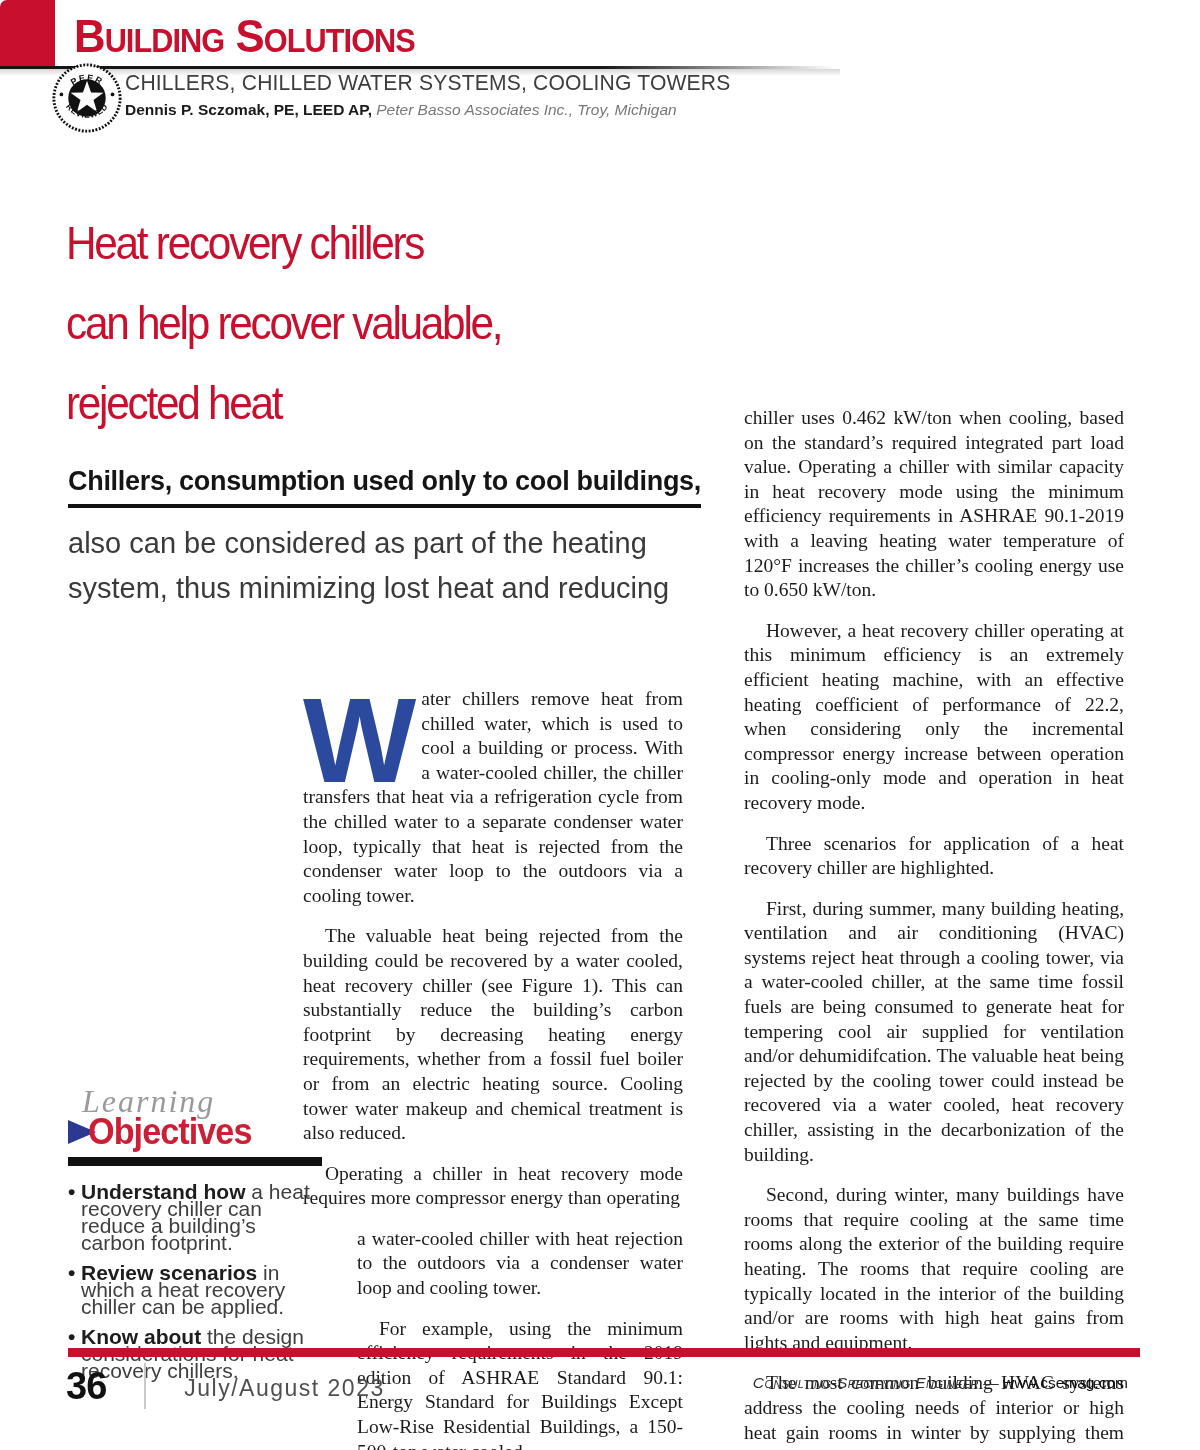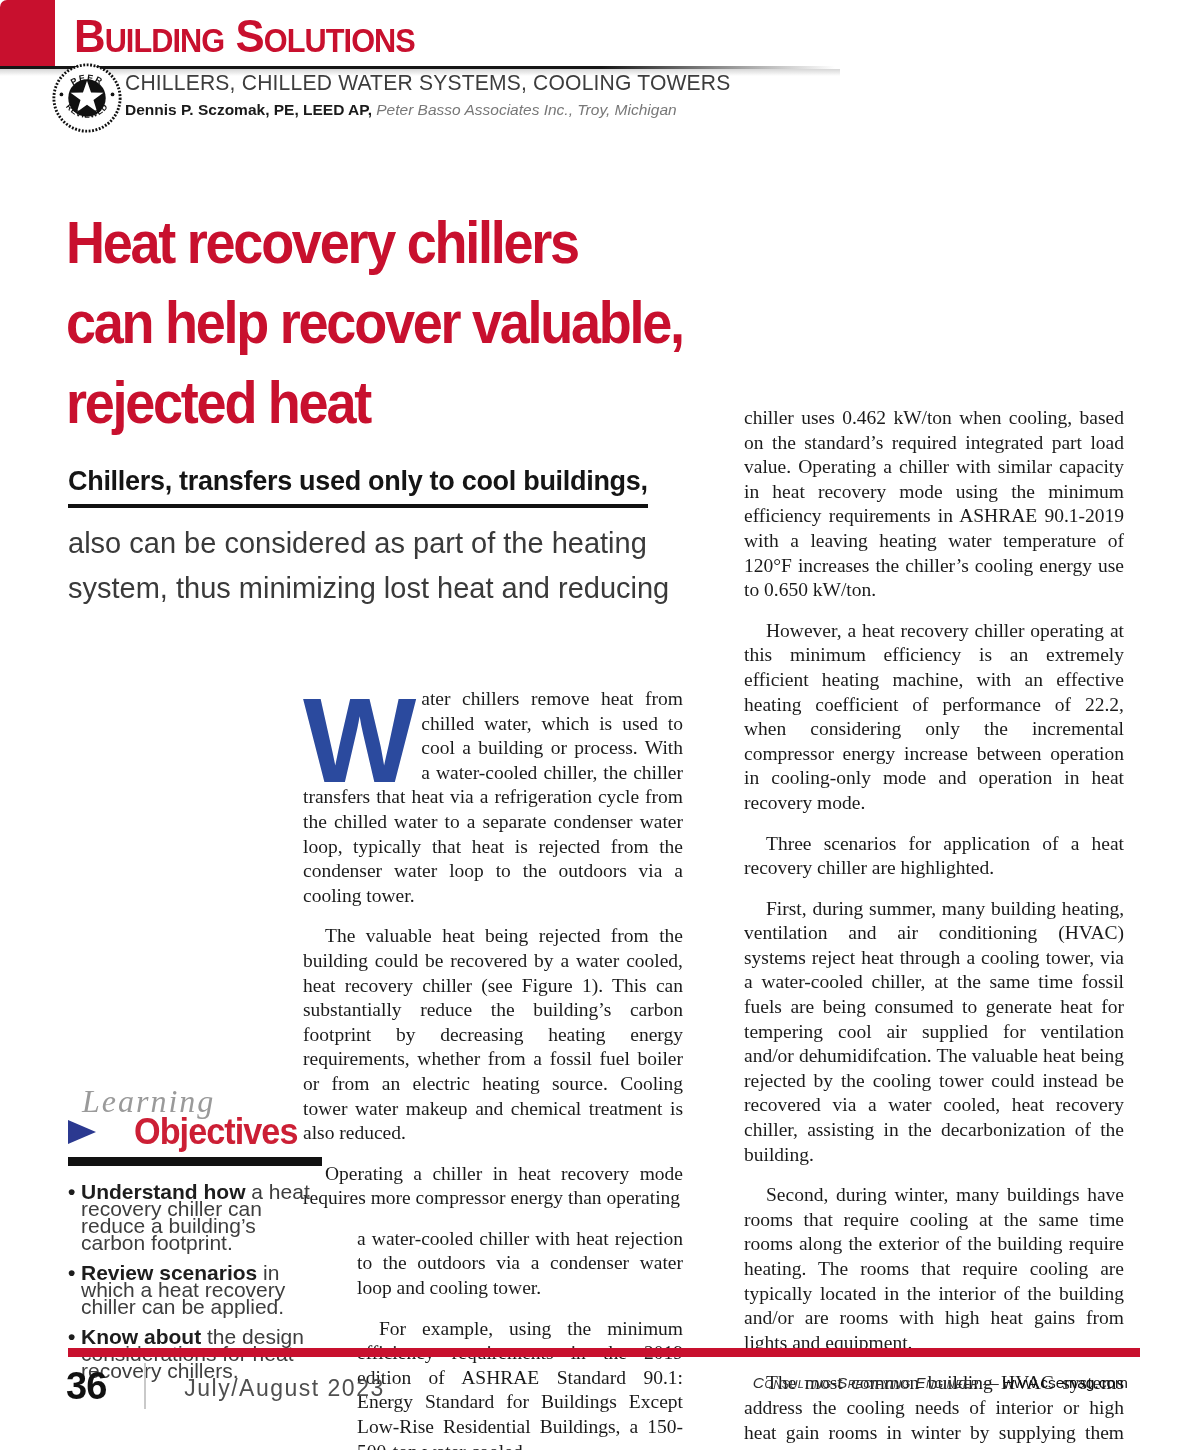--- a/index.html
+++ b/index.html
@@ -15,22 +15,22 @@
   .header-rule-shadow{position:absolute;left:0;top:69px;height:7px;width:840px;
       background:linear-gradient(to bottom,rgba(0,0,0,0.16),rgba(0,0,0,0));}
   .badge{position:absolute;left:51px;top:62px;width:72px;height:72px;}
   .topics{position:absolute;left:125px;top:71px;font-size:21.5px;color:#3d3d3d;font-weight:400;
       letter-spacing:0.2px;transform:scaleX(0.98);transform-origin:left;white-space:nowrap;}
   .byline{position:absolute;left:125px;top:101px;font-size:15.5px;white-space:nowrap;}
   .byline .author{font-weight:700;color:#1a1a1a;}
   .byline .affil{color:#787878;font-style:italic;}
 
   
-  .headline{position:absolute;left:66px;top:203px;color:#c8102e;font-weight:700;
-      font-size:60px;line-height:80px;letter-spacing:-2.5px;}
+  .headline{position:absolute;left:66px;top:203px;color:#c8102e;font-weight:400;
+      font-size:47px;line-height:80px;letter-spacing:-2.5px;}
   .headline .hl-line{display:block;transform:scaleX(0.9);transform-origin:left;white-space:nowrap;}
 
   
   .standfirst{position:absolute;left:68px;top:466px;width:650px;}
   .standfirst-bold{display:inline-block;font-size:27px;font-weight:700;color:#151515;
       border-bottom:4px solid #111;padding-bottom:7px;letter-spacing:-0.3px;white-space:nowrap;}
   .standfirst-light{margin-top:13px;font-size:29px;font-weight:300;color:#3a3a3a;line-height:45px;}
   .standfirst-light div{white-space:nowrap;}
 
   
@@ -41,21 +41,21 @@
   .bodycol p{margin:16px;}
   .bodycol p.indent{text-indent:22px;}
   .dropcap{float:left;font-family:"Liberation Sans",sans-serif;font-weight:700;color:#2b4a9e;
       font-size:120px;line-height:90px;margin:8px 10px 0 0;letter-spacing:-5px;}
   .wrap-block{margin-left:54px;}
 
   
   .objectives{position:absolute;left:68px;top:1083px;width:254px;}
   .obj-learning{font-family:"Liberation Serif",serif;font-style:italic;color:#9a9a9a;
       font-size:32px;letter-spacing:2px;padding-left:14px;}
-  .obj-row{display:flex;align-items:center;margin-top:-9px;gap:46px;}
+  .obj-row{display:flex;align-items:center;margin-top:-9px;}
   .obj-arrow{width:0;height:0;border-top:12px solid transparent;border-bottom:12px solid transparent;
       border-left:28px solid #2b3990;margin-right:-8px;}
   .obj-title{color:#cc1f35;font-weight:800;font-size:36px;letter-spacing:-1px;
       transform:scaleX(0.95);transform-origin:left;}
   .obj-bar{height:9px;background:#111;margin-top:4px;width:254px;}
   .obj-list{margin-top:17px;}
   .obj-item{position:relative;padding-left:13px;font-size:21px;line-height:17px;
       color:#3e3e3e;margin-bottom:13px;width:240px;}
   .obj-item::before{content:"•";position:absolute;left:0;top:0;color:#1d1d1d;font-weight:700;}
   .obj-item .lead{font-weight:700;color:#1d1d1d;}
@@ -106,21 +106,21 @@
     <span class="affil"> Peter Basso Associates Inc., Troy, Michigan</span>
   </div>
 
   <h1 class="headline" style="margin:0;">
     <span class="hl-line">Heat recovery chillers</span>
     <span class="hl-line">can help recover valuable,</span>
     <span class="hl-line">rejected heat</span>
   </h1>
 
   <div class="standfirst">
-    <div class="standfirst-bold">Chillers, transfers used only to cool buildings,</div>
+    <div class="standfirst-bold">Chillers, consumption used only to cool buildings,</div>
     <div class="standfirst-light">
       <div>also can be considered as part of the heating</div>
       <div>system, thus minimizing lost heat and reducing</div>
     </div>
   </div>
 
   <div class="bodycol col-left">
     <p><span class="dropcap">W</span><span>ater chillers remove heat from chilled water, which is used to cool a building or process. With a water-cooled chiller, the chiller transfers that heat via a refrigeration cycle from the chilled water to a separate condenser water loop, typically that heat is rejected from the condenser water loop to the outdoors via a cooling tower.</span></p>
     <p class="indent">The valuable heat being rejected from the building could be recovered by a water cooled, heat recovery chiller (see Figure 1). This can substantially reduce the building’s carbon footprint by decreasing heating energy requirements, whether from a fossil fuel boiler or from an electric heating source. Cooling tower water makeup and chemical treatment is also reduced.</p>
     <p class="indent">Operating a chiller in heat recovery mode requires more compressor energy than operating</p>

